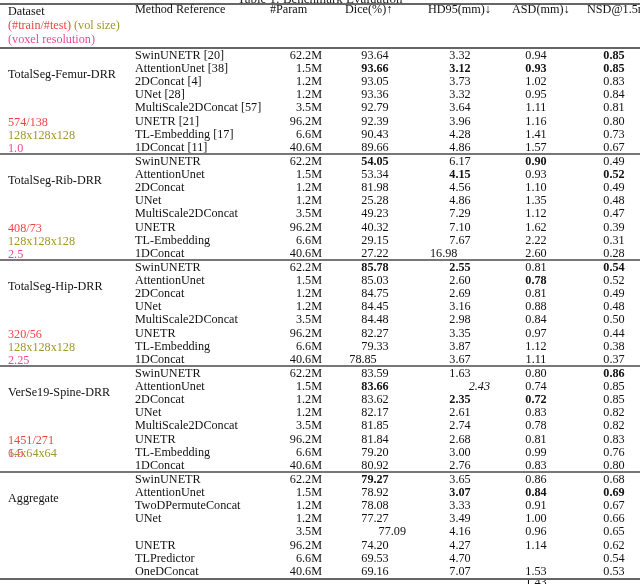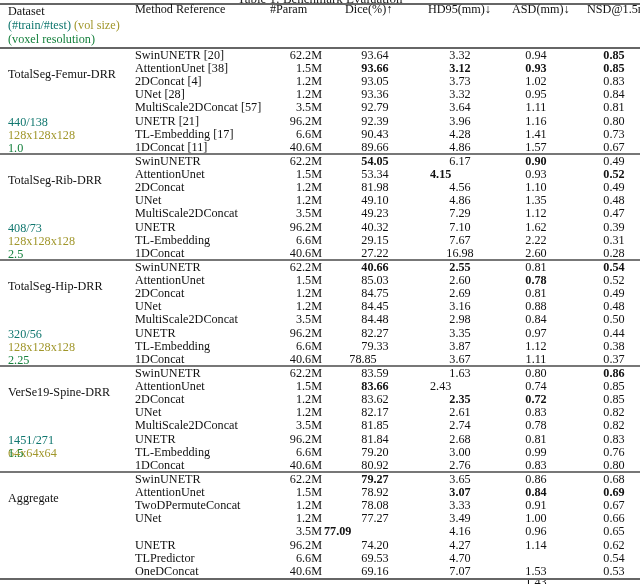--- a/index.html
+++ b/index.html
@@ -13,23 +13,23 @@
       position: absolute; left: 0; right: 0; top: -9px; height: 12px;
       text-align: center; font-size: 13px; color: #222; white-space: nowrap;
     }
     .rule { position: absolute; left: 0; width: 640px; background: #666; }
     .rule.thick { height: 2px; }
     .header {
       position: absolute; left: 0; top: 3px; width: 640px; height: 44px;
     }
     .hcell { position: absolute; white-space: nowrap; line-height: 13.5px; }
     .hcol { top: 0; text-align: center; }
-    .c-blue { color: #0f766e; }
+    .c-blue { color: #ef4444; }
     .c-olive { color: #a0962a; }
-    .c-red { color: #15803d; }
+    .c-red { color: #ec4899; }
     .group { position: absolute; left: 0; width: 640px; }
     .row { position: absolute; left: 0; width: 640px; height: 13.2px; line-height: 13.2px; }
     .cell { position: absolute; white-space: nowrap; }
     .b { font-weight: bold; }
     .ds-name { position: absolute; left: 8px; white-space: nowrap; }
     .ds-meta { position: absolute; left: 8px; white-space: nowrap; }
   </style>
 </head>
 <body>
 
@@ -50,21 +50,21 @@
   <div class="hcell hcol" style="left:428px;">HD95(mm)↓</div>
   <div class="hcell hcol" style="left:512px;">ASD(mm)↓</div>
   <div class="hcell hcol" style="left:587px;">NSD@1.5mm↑</div>
 </div>
 
 <div class="rule thick" style="top:47px;"></div>
 
 <div id="groups">
     <div class="group" style="top: 48.5px;">
       <div class="ds-name" style="top: 18.8px;">TotalSeg-Femur-DRR</div>
-      <div class="ds-meta c-blue" style="top: 66px;">440/138</div>
+      <div class="ds-meta c-blue" style="top: 66px;">574/138</div>
       <div class="ds-meta c-olive" style="top: 79.2px;">128x128x128</div>
       <div class="ds-meta c-red" style="top: 92.4px;">1.0</div>
       <div class="row" style="top: 0px;">
         <span class="cell" style="left: 135px;">SwinUNETR [20]</span>
         <span class="cell" style="left: 262px; width: 60px; text-align: right;">62.2M</span>
         <span class="cell" style="left: 344px; width: 62px; text-align: center;">93.64</span>
         <span class="cell" style="left: 430px; width: 60px; text-align: center;">3.32</span>
         <span class="cell" style="left: 506px; width: 60px; text-align: center;">0.94</span>
         <span class="cell b" style="left: 584px; width: 60px; text-align: center;">0.85</span>
       </div>
@@ -135,36 +135,36 @@
         <span class="cell" style="left: 262px; width: 60px; text-align: right;">62.2M</span>
         <span class="cell b" style="left: 344px; width: 62px; text-align: center;">54.05</span>
         <span class="cell" style="left: 430px; width: 60px; text-align: center;">6.17</span>
         <span class="cell b" style="left: 506px; width: 60px; text-align: center;">0.90</span>
         <span class="cell" style="left: 584px; width: 60px; text-align: center;">0.49</span>
       </div>
       <div class="row" style="top: 13.2px;">
         <span class="cell" style="left: 135px;">AttentionUnet</span>
         <span class="cell" style="left: 262px; width: 60px; text-align: right;">1.5M</span>
         <span class="cell" style="left: 344px; width: 62px; text-align: center;">53.34</span>
-        <span class="cell b" style="left: 430px; width: 60px; ">4.15</span>
+        <span class="cell b" style="left: 430px; width: 60px; text-align: center;">4.15</span>
         <span class="cell" style="left: 506px; width: 60px; text-align: center;">0.93</span>
         <span class="cell b" style="left: 584px; width: 60px; text-align: center;">0.52</span>
       </div>
       <div class="row" style="top: 26.4px;">
         <span class="cell" style="left: 135px;">2DConcat</span>
         <span class="cell" style="left: 262px; width: 60px; text-align: right;">1.2M</span>
         <span class="cell" style="left: 344px; width: 62px; text-align: center;">81.98</span>
         <span class="cell" style="left: 430px; width: 60px; text-align: center;">4.56</span>
         <span class="cell" style="left: 506px; width: 60px; text-align: center;">1.10</span>
         <span class="cell" style="left: 584px; width: 60px; text-align: center;">0.49</span>
       </div>
       <div class="row" style="top: 39.6px;">
         <span class="cell" style="left: 135px;">UNet</span>
         <span class="cell" style="left: 262px; width: 60px; text-align: right;">1.2M</span>
-        <span class="cell" style="left: 344px; width: 62px; text-align: center;">49.10</span>
+        <span class="cell" style="left: 344px; width: 62px; text-align: center;">25.28</span>
         <span class="cell" style="left: 430px; width: 60px; text-align: center;">4.86</span>
         <span class="cell" style="left: 506px; width: 60px; text-align: center;">1.35</span>
         <span class="cell" style="left: 584px; width: 60px; text-align: center;">0.48</span>
       </div>
       <div class="row" style="top: 52.8px;">
         <span class="cell" style="left: 135px;">MultiScale2DConcat</span>
         <span class="cell" style="left: 262px; width: 60px; text-align: right;">3.5M</span>
         <span class="cell" style="left: 344px; width: 62px; text-align: center;">49.23</span>
         <span class="cell" style="left: 430px; width: 60px; text-align: center;">7.29</span>
         <span class="cell" style="left: 506px; width: 60px; text-align: center;">1.12</span>
@@ -183,35 +183,35 @@
         <span class="cell" style="left: 262px; width: 60px; text-align: right;">6.6M</span>
         <span class="cell" style="left: 344px; width: 62px; text-align: center;">29.15</span>
         <span class="cell" style="left: 430px; width: 60px; text-align: center;">7.67</span>
         <span class="cell" style="left: 506px; width: 60px; text-align: center;">2.22</span>
         <span class="cell" style="left: 584px; width: 60px; text-align: center;">0.31</span>
       </div>
       <div class="row" style="top: 92.4px;">
         <span class="cell" style="left: 135px;">1DConcat</span>
         <span class="cell" style="left: 262px; width: 60px; text-align: right;">40.6M</span>
         <span class="cell" style="left: 344px; width: 62px; text-align: center;">27.22</span>
-        <span class="cell" style="left: 430px; width: 60px; text-align: center;">16.98</span>
+        <span class="cell" style="left: 430px; width: 60px; ">16.98</span>
         <span class="cell" style="left: 506px; width: 60px; text-align: center;">2.60</span>
         <span class="cell" style="left: 584px; width: 60px; text-align: center;">0.28</span>
       </div>
     </div>
     <div class="rule thick" style="top: 153px; background: rgb(119, 119, 119);"></div>
     <div class="group" style="top: 260.5px;">
       <div class="ds-name" style="top: 18.8px;">TotalSeg-Hip-DRR</div>
       <div class="ds-meta c-blue" style="top: 66px;">320/56</div>
       <div class="ds-meta c-olive" style="top: 79.2px;">128x128x128</div>
       <div class="ds-meta c-red" style="top: 92.4px;">2.25</div>
       <div class="row" style="top: 0px;">
         <span class="cell" style="left: 135px;">SwinUNETR</span>
         <span class="cell" style="left: 262px; width: 60px; text-align: right;">62.2M</span>
-        <span class="cell b" style="left: 344px; width: 62px; text-align: center;">40.66</span>
+        <span class="cell b" style="left: 344px; width: 62px; text-align: center;">85.78</span>
         <span class="cell b" style="left: 430px; width: 60px; text-align: center;">2.55</span>
         <span class="cell" style="left: 506px; width: 60px; text-align: center;">0.81</span>
         <span class="cell b" style="left: 584px; width: 60px; text-align: center;">0.54</span>
       </div>
       <div class="row" style="top: 13.2px;">
         <span class="cell" style="left: 135px;">AttentionUnet</span>
         <span class="cell" style="left: 262px; width: 60px; text-align: right;">1.5M</span>
         <span class="cell" style="left: 344px; width: 62px; text-align: center;">85.03</span>
         <span class="cell" style="left: 430px; width: 60px; text-align: center;">2.60</span>
         <span class="cell b" style="left: 506px; width: 60px; text-align: center;">0.78</span>
@@ -277,21 +277,21 @@
         <span class="cell" style="left: 262px; width: 60px; text-align: right;">62.2M</span>
         <span class="cell" style="left: 344px; width: 62px; text-align: center;">83.59</span>
         <span class="cell" style="left: 430px; width: 60px; text-align: center;">1.63</span>
         <span class="cell" style="left: 506px; width: 60px; text-align: center;">0.80</span>
         <span class="cell b" style="left: 584px; width: 60px; text-align: center;">0.86</span>
       </div>
       <div class="row" style="top: 13.2px;">
         <span class="cell" style="left: 135px;">AttentionUnet</span>
         <span class="cell" style="left: 262px; width: 60px; text-align: right;">1.5M</span>
         <span class="cell b" style="left: 344px; width: 62px; text-align: center;">83.66</span>
-        <span class="cell" style="left: 430px; width: 60px; text-align: left;">2.43</span>
+        <span class="cell" style="left: 430px; width: 60px; text-align: right; font-style: italic;">2.43</span>
         <span class="cell" style="left: 506px; width: 60px; text-align: center;">0.74</span>
         <span class="cell" style="left: 584px; width: 60px; text-align: center;">0.85</span>
       </div>
       <div class="row" style="top: 26.4px;">
         <span class="cell" style="left: 135px;">2DConcat</span>
         <span class="cell" style="left: 262px; width: 60px; text-align: right;">1.2M</span>
         <span class="cell" style="left: 344px; width: 62px; text-align: center;">83.62</span>
         <span class="cell b" style="left: 430px; width: 60px; text-align: center;">2.35</span>
         <span class="cell b" style="left: 506px; width: 60px; text-align: center;">0.72</span>
         <span class="cell" style="left: 584px; width: 60px; text-align: center;">0.85</span>
@@ -370,21 +370,21 @@
       <div class="row" style="top: 39.6px;">
         <span class="cell" style="left: 135px;">UNet</span>
         <span class="cell" style="left: 262px; width: 60px; text-align: right;">1.2M</span>
         <span class="cell" style="left: 344px; width: 62px; text-align: center;">77.27</span>
         <span class="cell" style="left: 430px; width: 60px; text-align: center;">3.49</span>
         <span class="cell" style="left: 506px; width: 60px; text-align: center;">1.00</span>
         <span class="cell" style="left: 584px; width: 60px; text-align: center;">0.66</span>
       </div>
       <div class="row" style="top: 52.8px;">
         <span class="cell" style="left: 262px; width: 60px; text-align: right;">3.5M</span>
-        <span class="cell" style="left: 324px; width: 62px; text-align: left; font-weight: bold;">77.09</span>
+        <span class="cell" style="left: 344px; width: 62px; text-align: right;">77.09</span>
         <span class="cell" style="left: 430px; width: 60px; text-align: center;">4.16</span>
         <span class="cell" style="left: 506px; width: 60px; text-align: center;">0.96</span>
         <span class="cell" style="left: 584px; width: 60px; text-align: center;">0.65</span>
       </div>
       <div class="row" style="top: 66px;">
         <span class="cell" style="left: 135px;">UNETR</span>
         <span class="cell" style="left: 262px; width: 60px; text-align: right;">96.2M</span>
         <span class="cell" style="left: 344px; width: 62px; text-align: center;">74.20</span>
         <span class="cell" style="left: 430px; width: 60px; text-align: center;">4.27</span>
         <span class="cell" style="left: 506px; width: 60px; text-align: center;">1.14</span>

